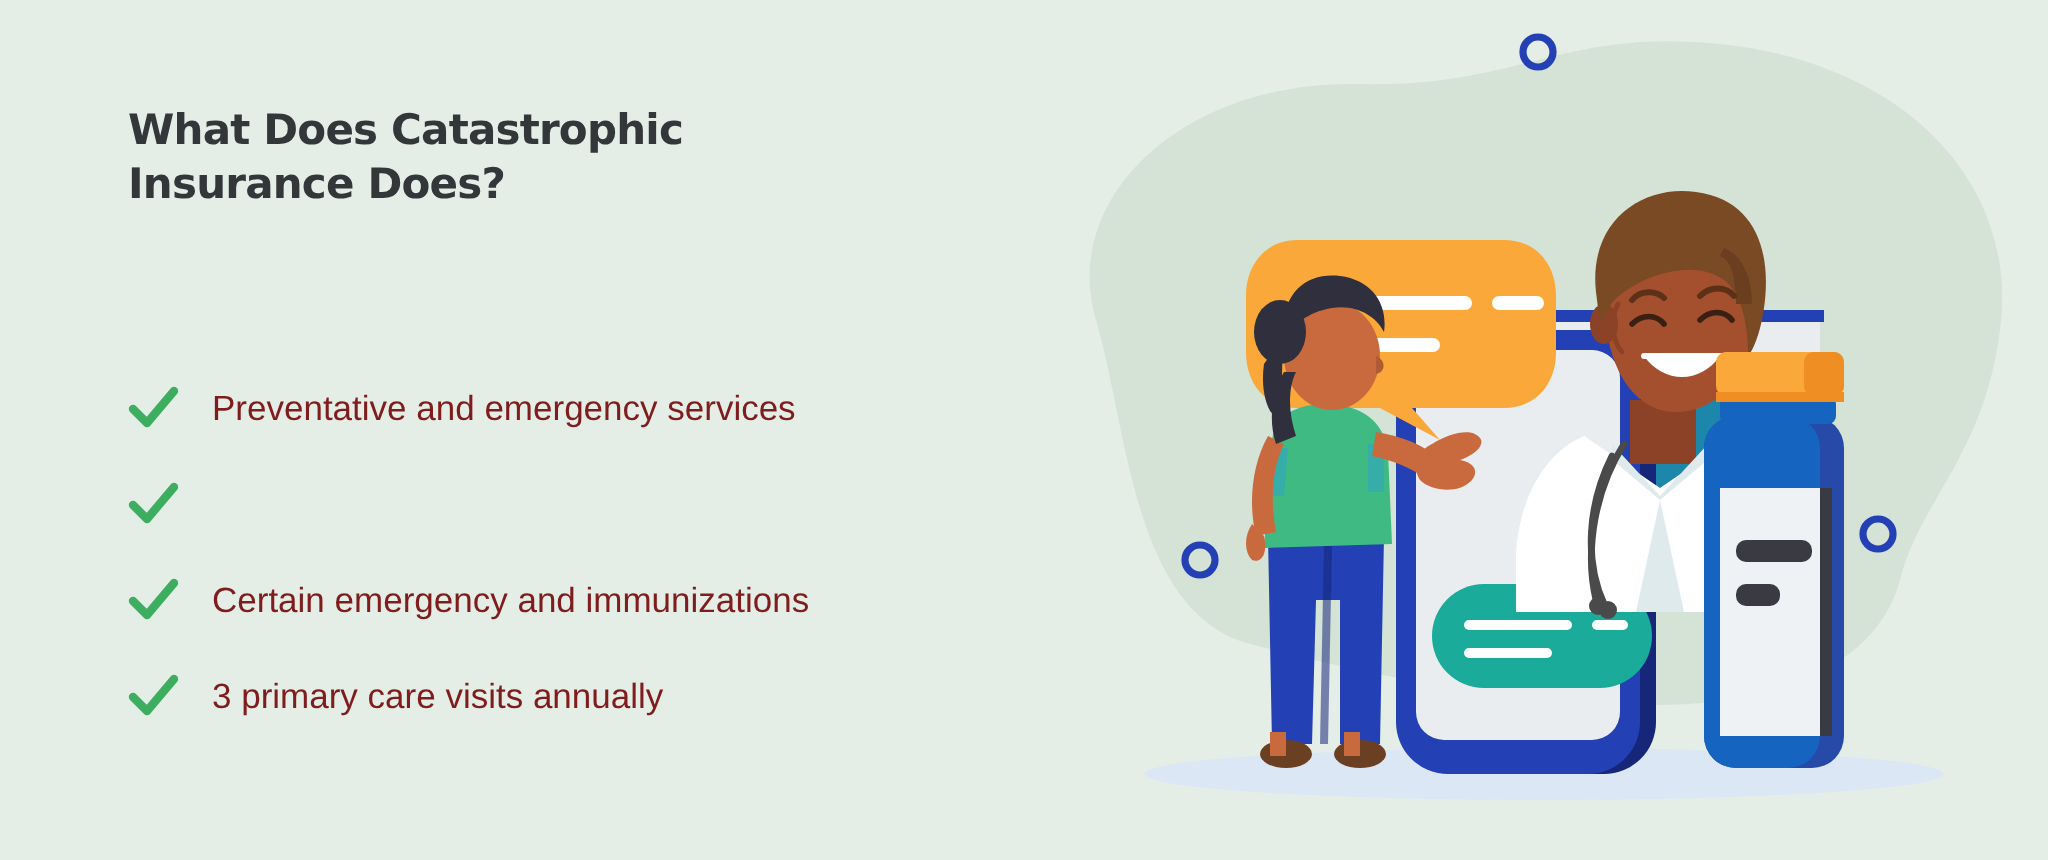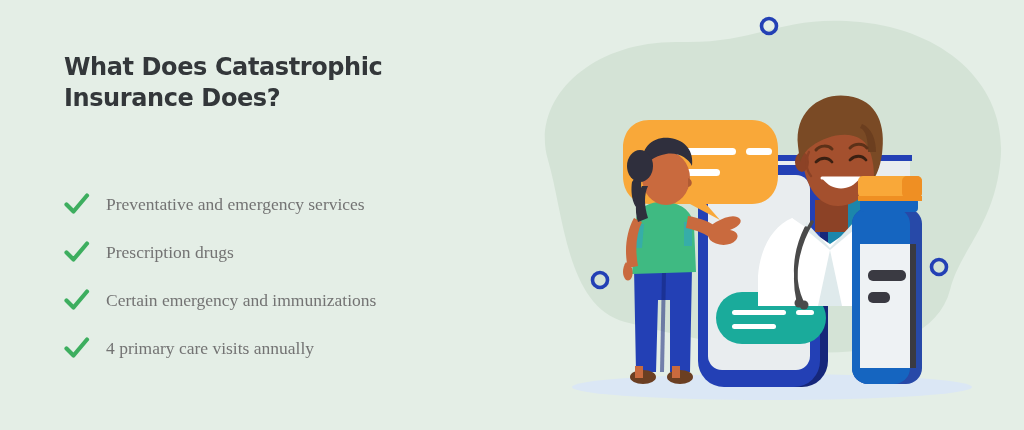--- a/index.html
+++ b/index.html
@@ -7,33 +7,33 @@
     width:1024px;height:430px;overflow:hidden;
     background:#e4eee6;
     font-family:"Liberation Sans", sans-serif;
   }
   #canvas{position:relative;width:1024px;height:430px;overflow:hidden;background:#e4eee6;}
 
   
   .left-col{position:absolute;left:64px;top:52px;width:470px;}
 
   .headline{
-    font-size:24px;line-height:1.28;font-weight:bold;
+    font-size:21px;line-height:1.28;font-weight:bold;
     color:#33373a;letter-spacing:-0.4px;margin:0;
     font-family:"DejaVu Sans", sans-serif;
   }
   .headline span{display:block;}
 
   .check-list{list-style:none;margin:0;padding:0;position:absolute;left:0;top:128px;width:470px;}
   .check-item{display:flex;align-items:center;height:48px;margin-bottom:0px;}
   .check-icon{width:42px;flex:0 0 42px;display:flex;align-items:center;}
   .check-icon svg{display:block;}
   .check-label{
-    font-size:17.5px;color:#737373;
-    font-family:Liberation Serif, serif;
+    font-size:17.5px;color:#7f1d1d;
+    font-family:Liberation Sans, sans-serif;
     white-space:nowrap;
   }
 
   
   .art{position:absolute;left:530px;top:0;width:494px;height:430px;}
   .art svg{display:block;}
 </style>
 </head>
 <body>
 
@@ -56,39 +56,38 @@
         </span>
         <span class="check-label">Preventative and emergency services</span>
       </li>
 
       <li class="check-item">
         <span class="check-icon">
           <svg width="26" height="22" viewBox="0 0 26 22">
             <path d="M2.5 11.5 L9.5 18.5 L23 2.5" fill="none" stroke="#3dae5f" stroke-width="4.2" stroke-linecap="round" stroke-linejoin="round"></path>
           </svg>
         </span>
-        <span class="check-label">Prescription drugs</span>
       </li>
 
       <li class="check-item">
         <span class="check-icon">
           <svg width="26" height="22" viewBox="0 0 26 22">
             <path d="M2.5 11.5 L9.5 18.5 L23 2.5" fill="none" stroke="#3dae5f" stroke-width="4.2" stroke-linecap="round" stroke-linejoin="round"></path>
           </svg>
         </span>
         <span class="check-label">Certain emergency and immunizations</span>
       </li>
 
       <li class="check-item">
         <span class="check-icon">
           <svg width="26" height="22" viewBox="0 0 26 22">
             <path d="M2.5 11.5 L9.5 18.5 L23 2.5" fill="none" stroke="#3dae5f" stroke-width="4.2" stroke-linecap="round" stroke-linejoin="round"></path>
           </svg>
         </span>
-        <span class="check-label">4 primary care visits annually</span>
+        <span class="check-label">3 primary care visits annually</span>
       </li>
 
     </ul>
   </div>
 
   <div class="art">
     <svg width="494" height="430" viewBox="0 0 494 430" xmlns="http://www.w3.org/2000/svg">
 
       <path d="M 18 160
                C 0 100, 60 40, 150 42

